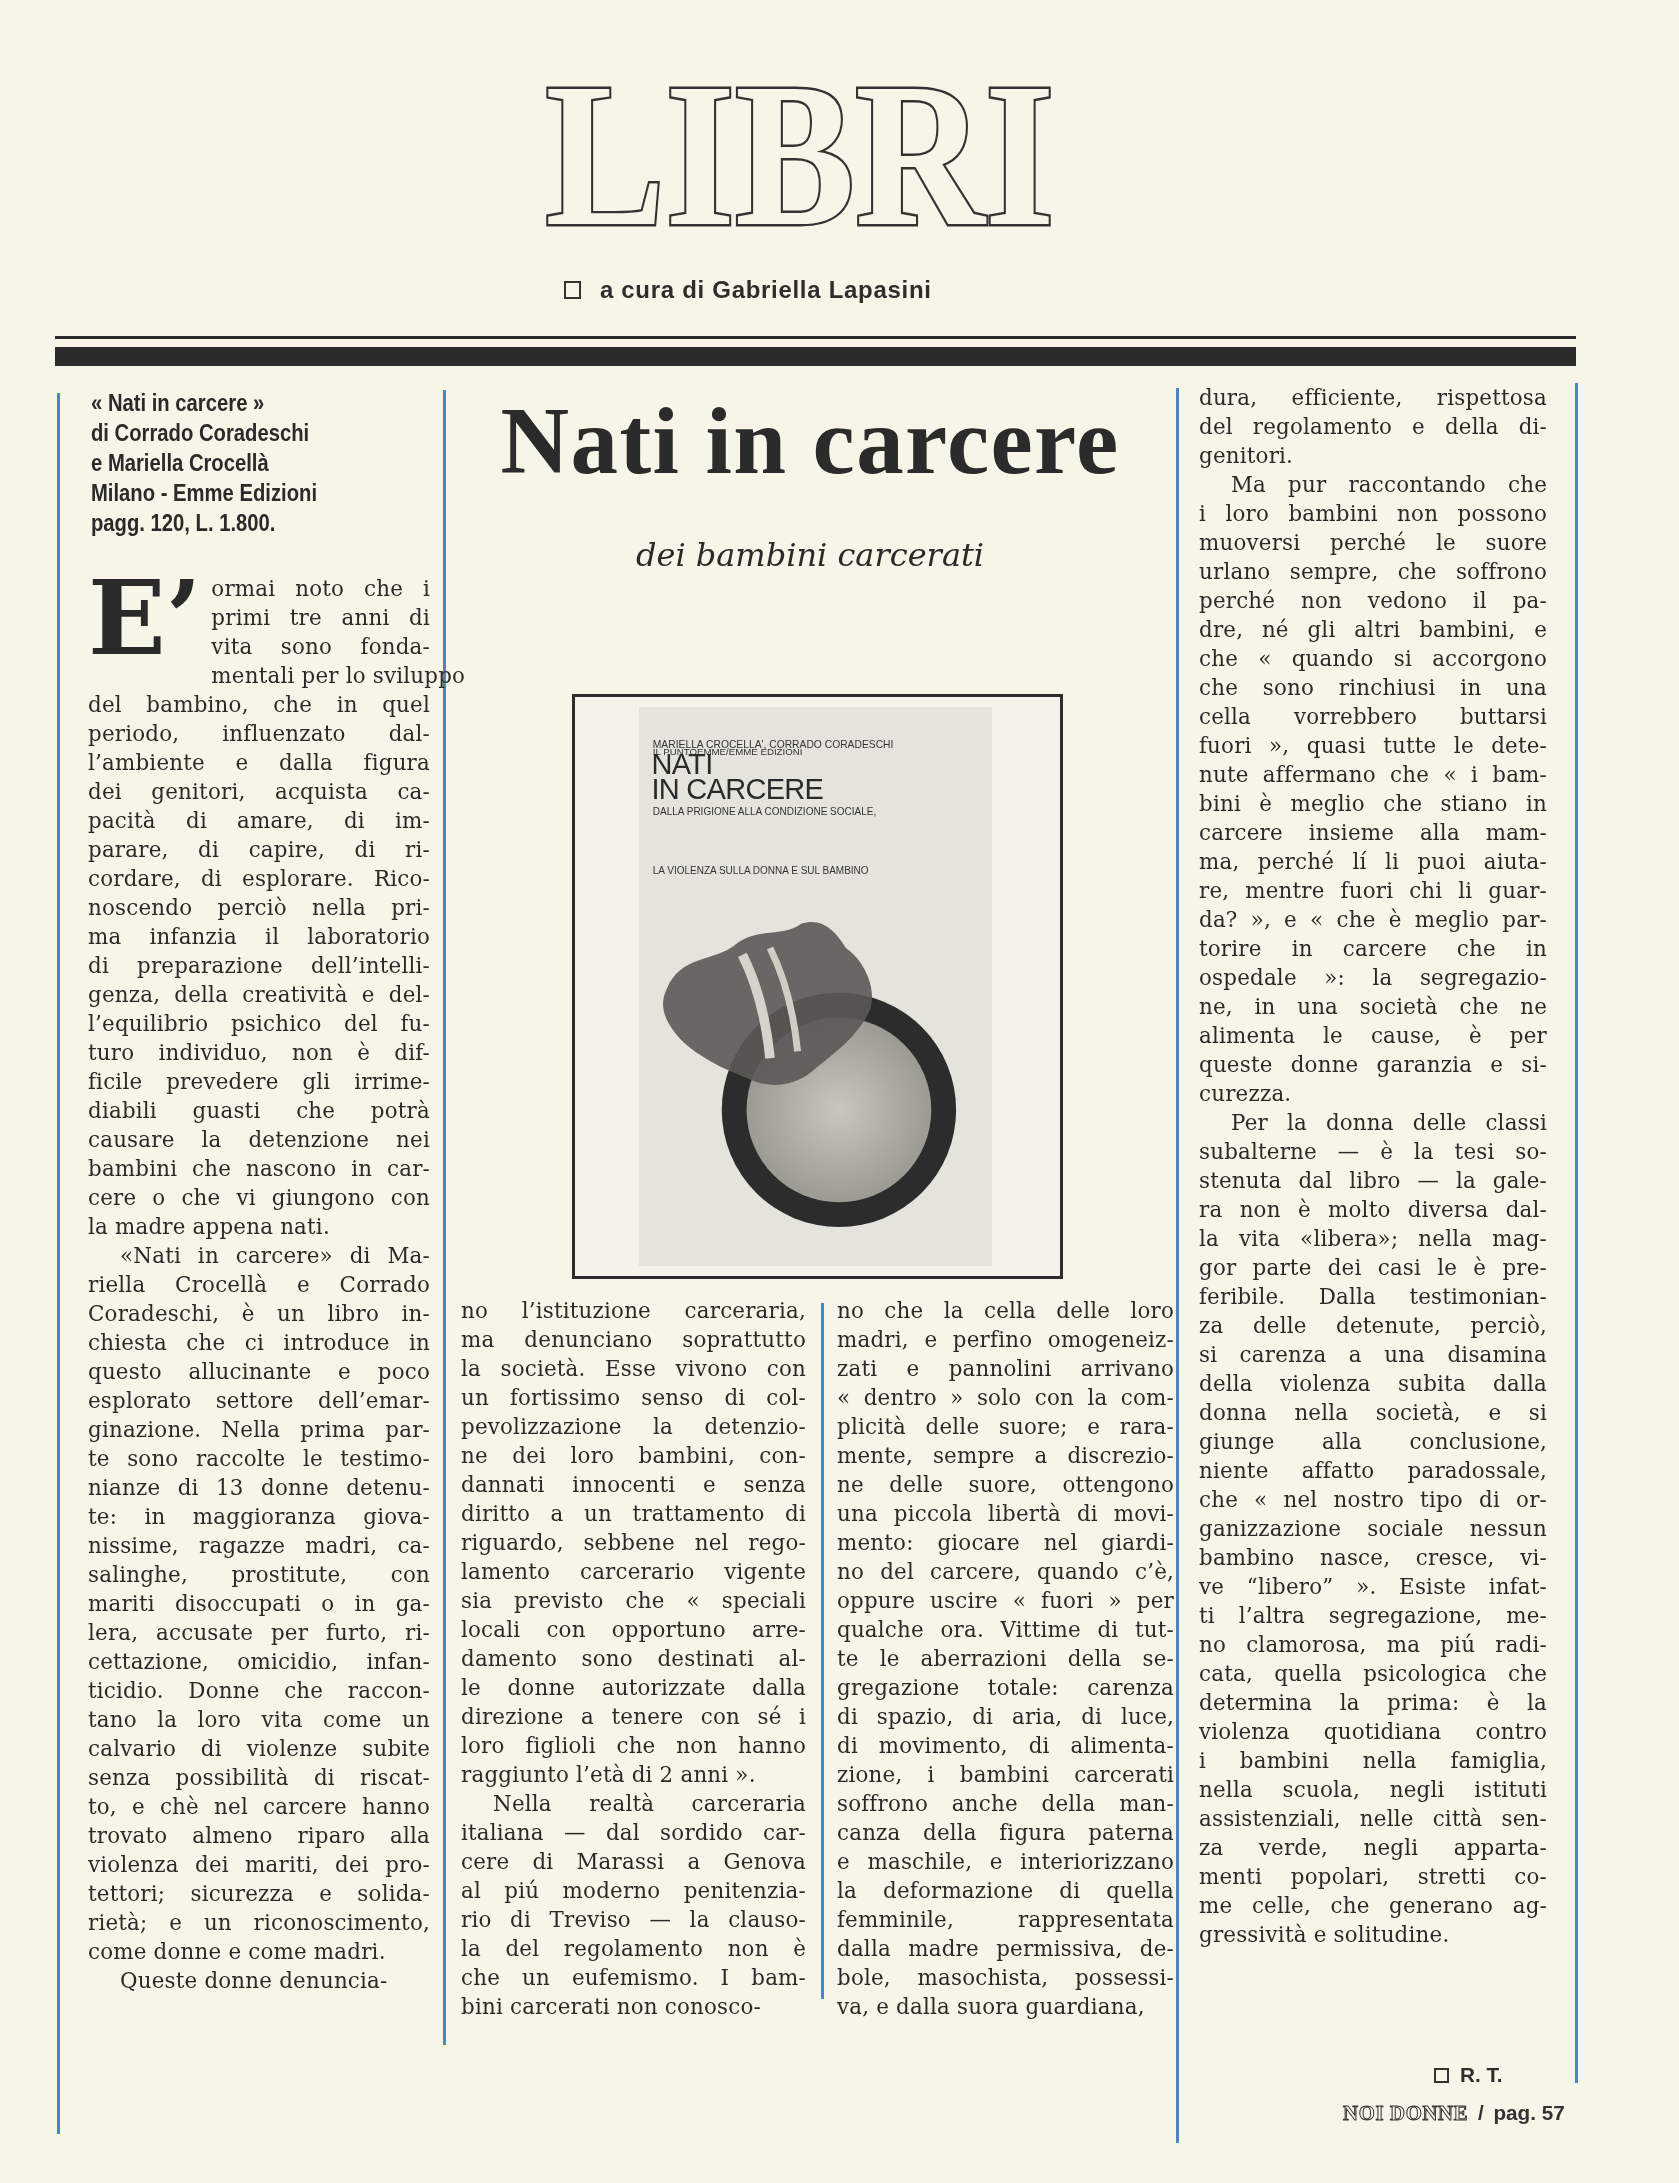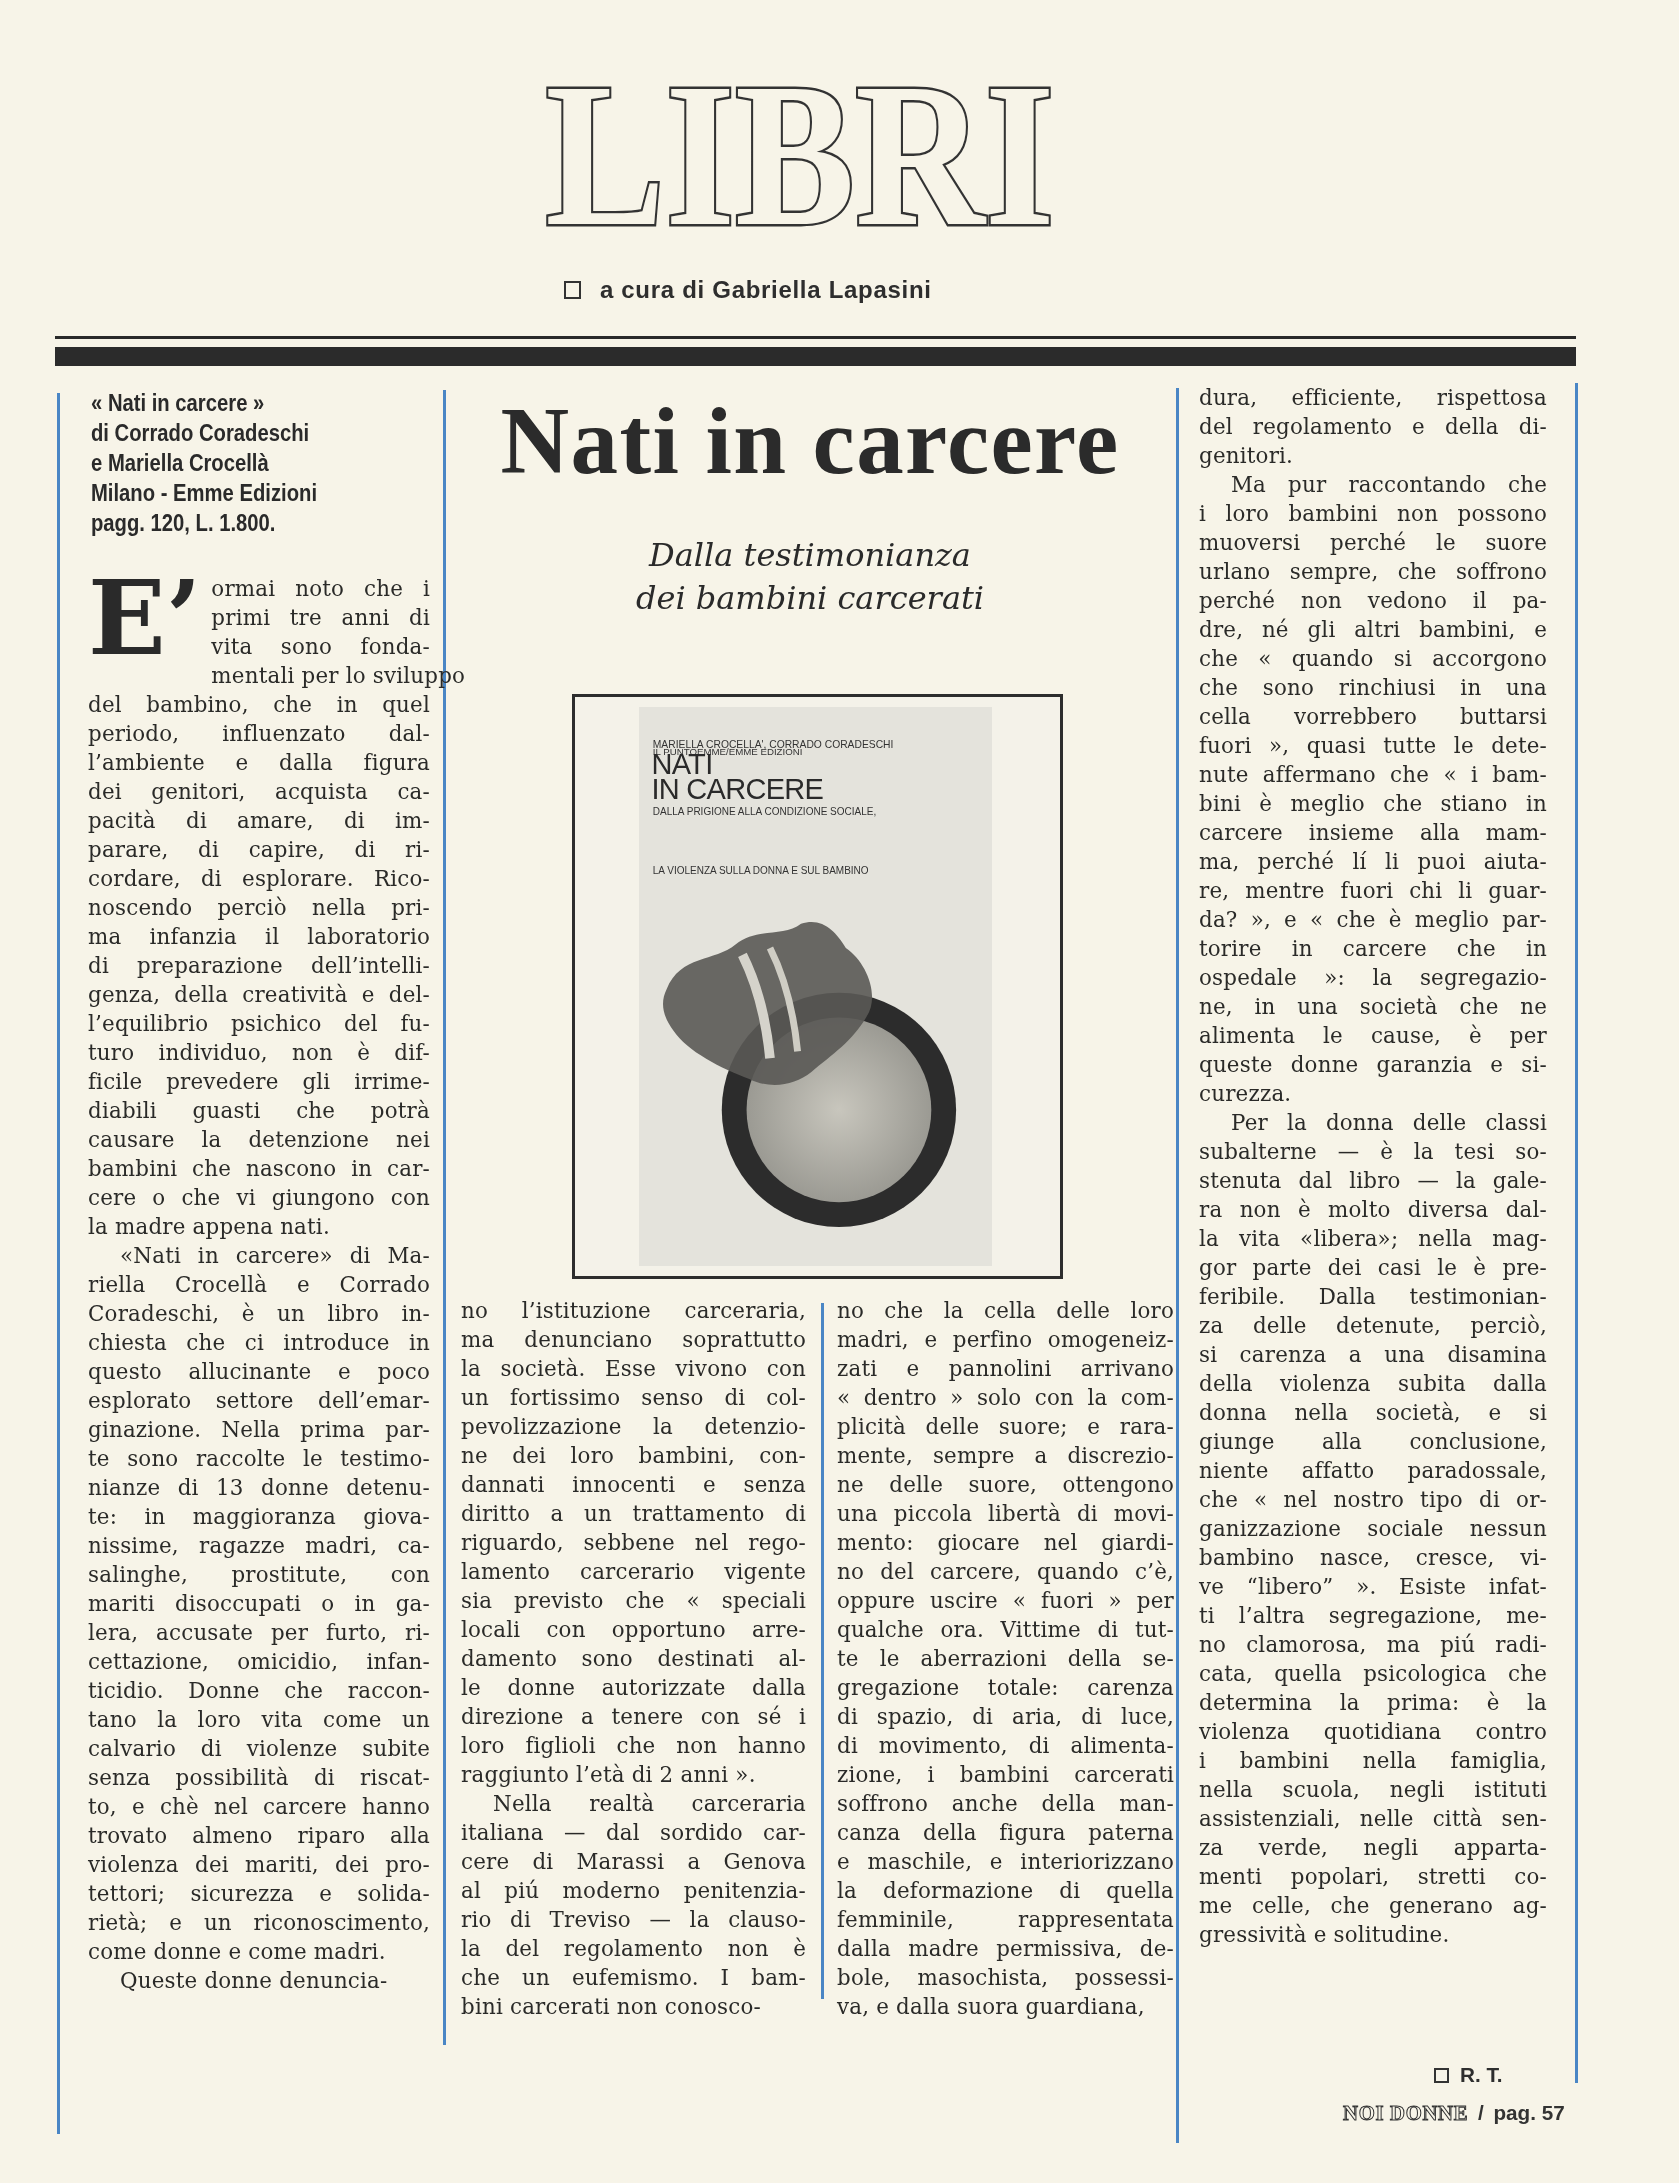--- a/index.html
+++ b/index.html
@@ -144,21 +144,20 @@
 <div id="bookinfo" class="abs">
   <div>« Nati in carcere »</div>
   <div>di Corrado Coradeschi</div>
   <div>e Mariella Crocellà</div>
   <div>Milano - Emme Edizioni</div>
   <div>pagg. 120, L. 1.800.</div>
 </div>
 
 <div id="headline" class="abs">Nati in carcere</div>
 <div id="subtitle" class="abs">
-  <div>Dalla testimonianza</div>
   <div>dei bambini carcerati</div>
 </div>
 
 <div id="cover-frame" class="abs">
   <div id="cover">
     <div class="pub">IL PUNTOEMME/EMME EDIZIONI</div>
     <div class="auth">MARIELLA CROCELLA', CORRADO CORADESCHI</div>
     <div class="t1">NATI</div>
     <div class="t2">IN CARCERE</div>
     <div class="s1">DALLA PRIGIONE ALLA CONDIZIONE SOCIALE,</div>

